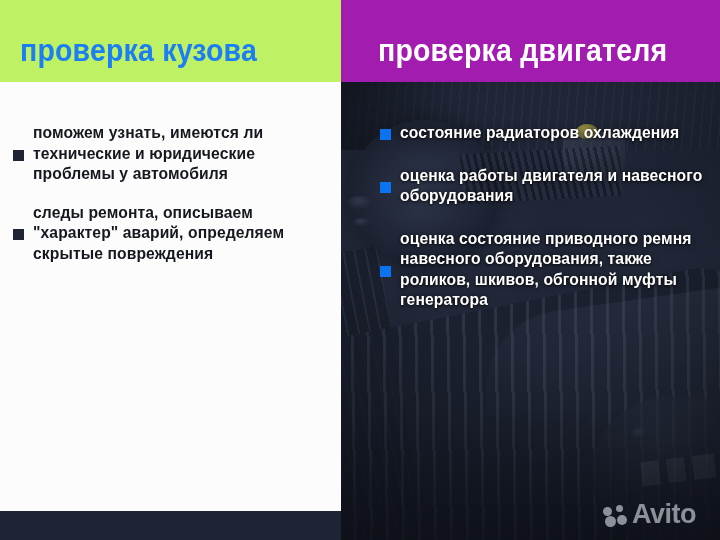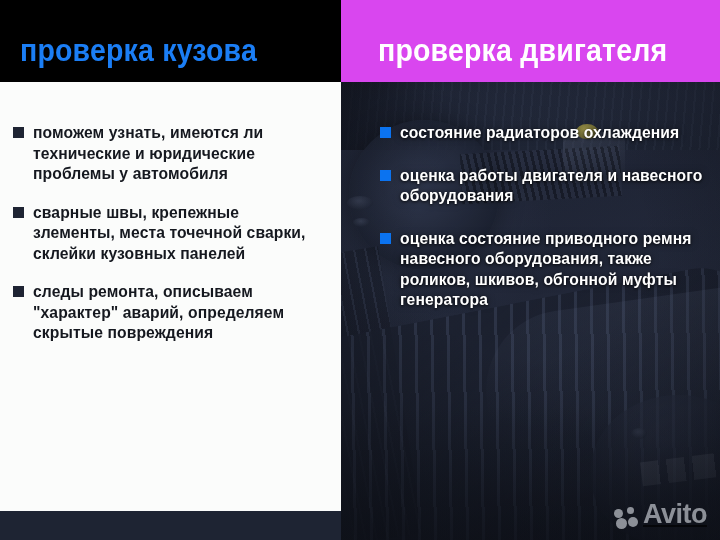--- a/index.html
+++ b/index.html
@@ -149,28 +149,28 @@
     position: absolute;
     inset: 0;
     background: linear-gradient(180deg, rgba(40,50,80,.18), rgba(25,30,45,.30));
   }
 
   
   .hdr-left {
     position: absolute;
     left: 0; top: 0;
     width: 341px; height: 82px;
-    background: #000000;
+    background: #bef264;
     z-index: 4;
   }
   .hdr-right {
     position: absolute;
     left: 341px; top: 0;
     width: 379px; height: 82px;
-    background: #d946ef;
+    background: #a21caf;
     z-index: 4;
   }
   .hdr-title {
     position: absolute;
     bottom: 16px;
     font-family: "Liberation Sans Narrow", "Liberation Sans", sans-serif;
     font-weight: 700;
     font-size: 31px;
     line-height: 1;
     letter-spacing: .2px;
@@ -213,21 +213,21 @@
     top: 122px;
     width: 316px;
   }
   .list-right {
     left: 380px;
     top: 122px;
     width: 345px;
   }
   .item {
     display: flex;
-    align-items: flex-start;
+    align-items: center;
   }
   .list-left .item { margin-bottom: 18px; }
   .list-right .item { margin-bottom: 22px; }
   .bullet {
     flex: 0 0 auto;
     width: 11px;
     height: 11px;
     margin-top: 5px;
     margin-right: 9px;
   }
@@ -245,27 +245,26 @@
   }
   .list-left .item-text { color: #15181f; }
   .list-right .item-text {
     color: #ffffff;
     text-shadow: 0 1px 3px rgba(0,0,0,.75), 0 0 8px rgba(0,0,0,.5);
   }
 
   
   .watermark {
     position: absolute;
-    right: 13px;
+    right: 24px;
     bottom: 12px;
     display: flex;
-    align-items: flex-end;
+    align-items: center;
     z-index: 6;
     opacity: .62;
-    text-decoration: underline;
   }
   .wm-dots {
     position: relative;
     width: 26px;
     height: 22px;
     margin-right: 3px;
   }
   .wm-dots i {
     position: absolute;
     display: block;
@@ -321,24 +320,20 @@
     <div class="hdr-title">проверка двигателя</div>
   </div>
 
   <div class="list list-left">
     <div class="item">
       <span class="bullet"></span>
       <span class="item-text">поможем узнать, имеются ли технические и юридические проблемы у автомобиля</span>
     </div>
     <div class="item">
       <span class="bullet"></span>
-      <span class="item-text">сварные швы, крепежные злементы, места точечной сварки, склейки кузовных панелей</span>
-    </div>
-    <div class="item">
-      <span class="bullet"></span>
       <span class="item-text">следы ремонта, описываем "характер" аварий, определяем скрытые повреждения</span>
     </div>
   </div>
 
   <div class="list list-right">
     <div class="item">
       <span class="bullet"></span>
       <span class="item-text">состояние радиаторов охлаждения</span>
     </div>
     <div class="item">

